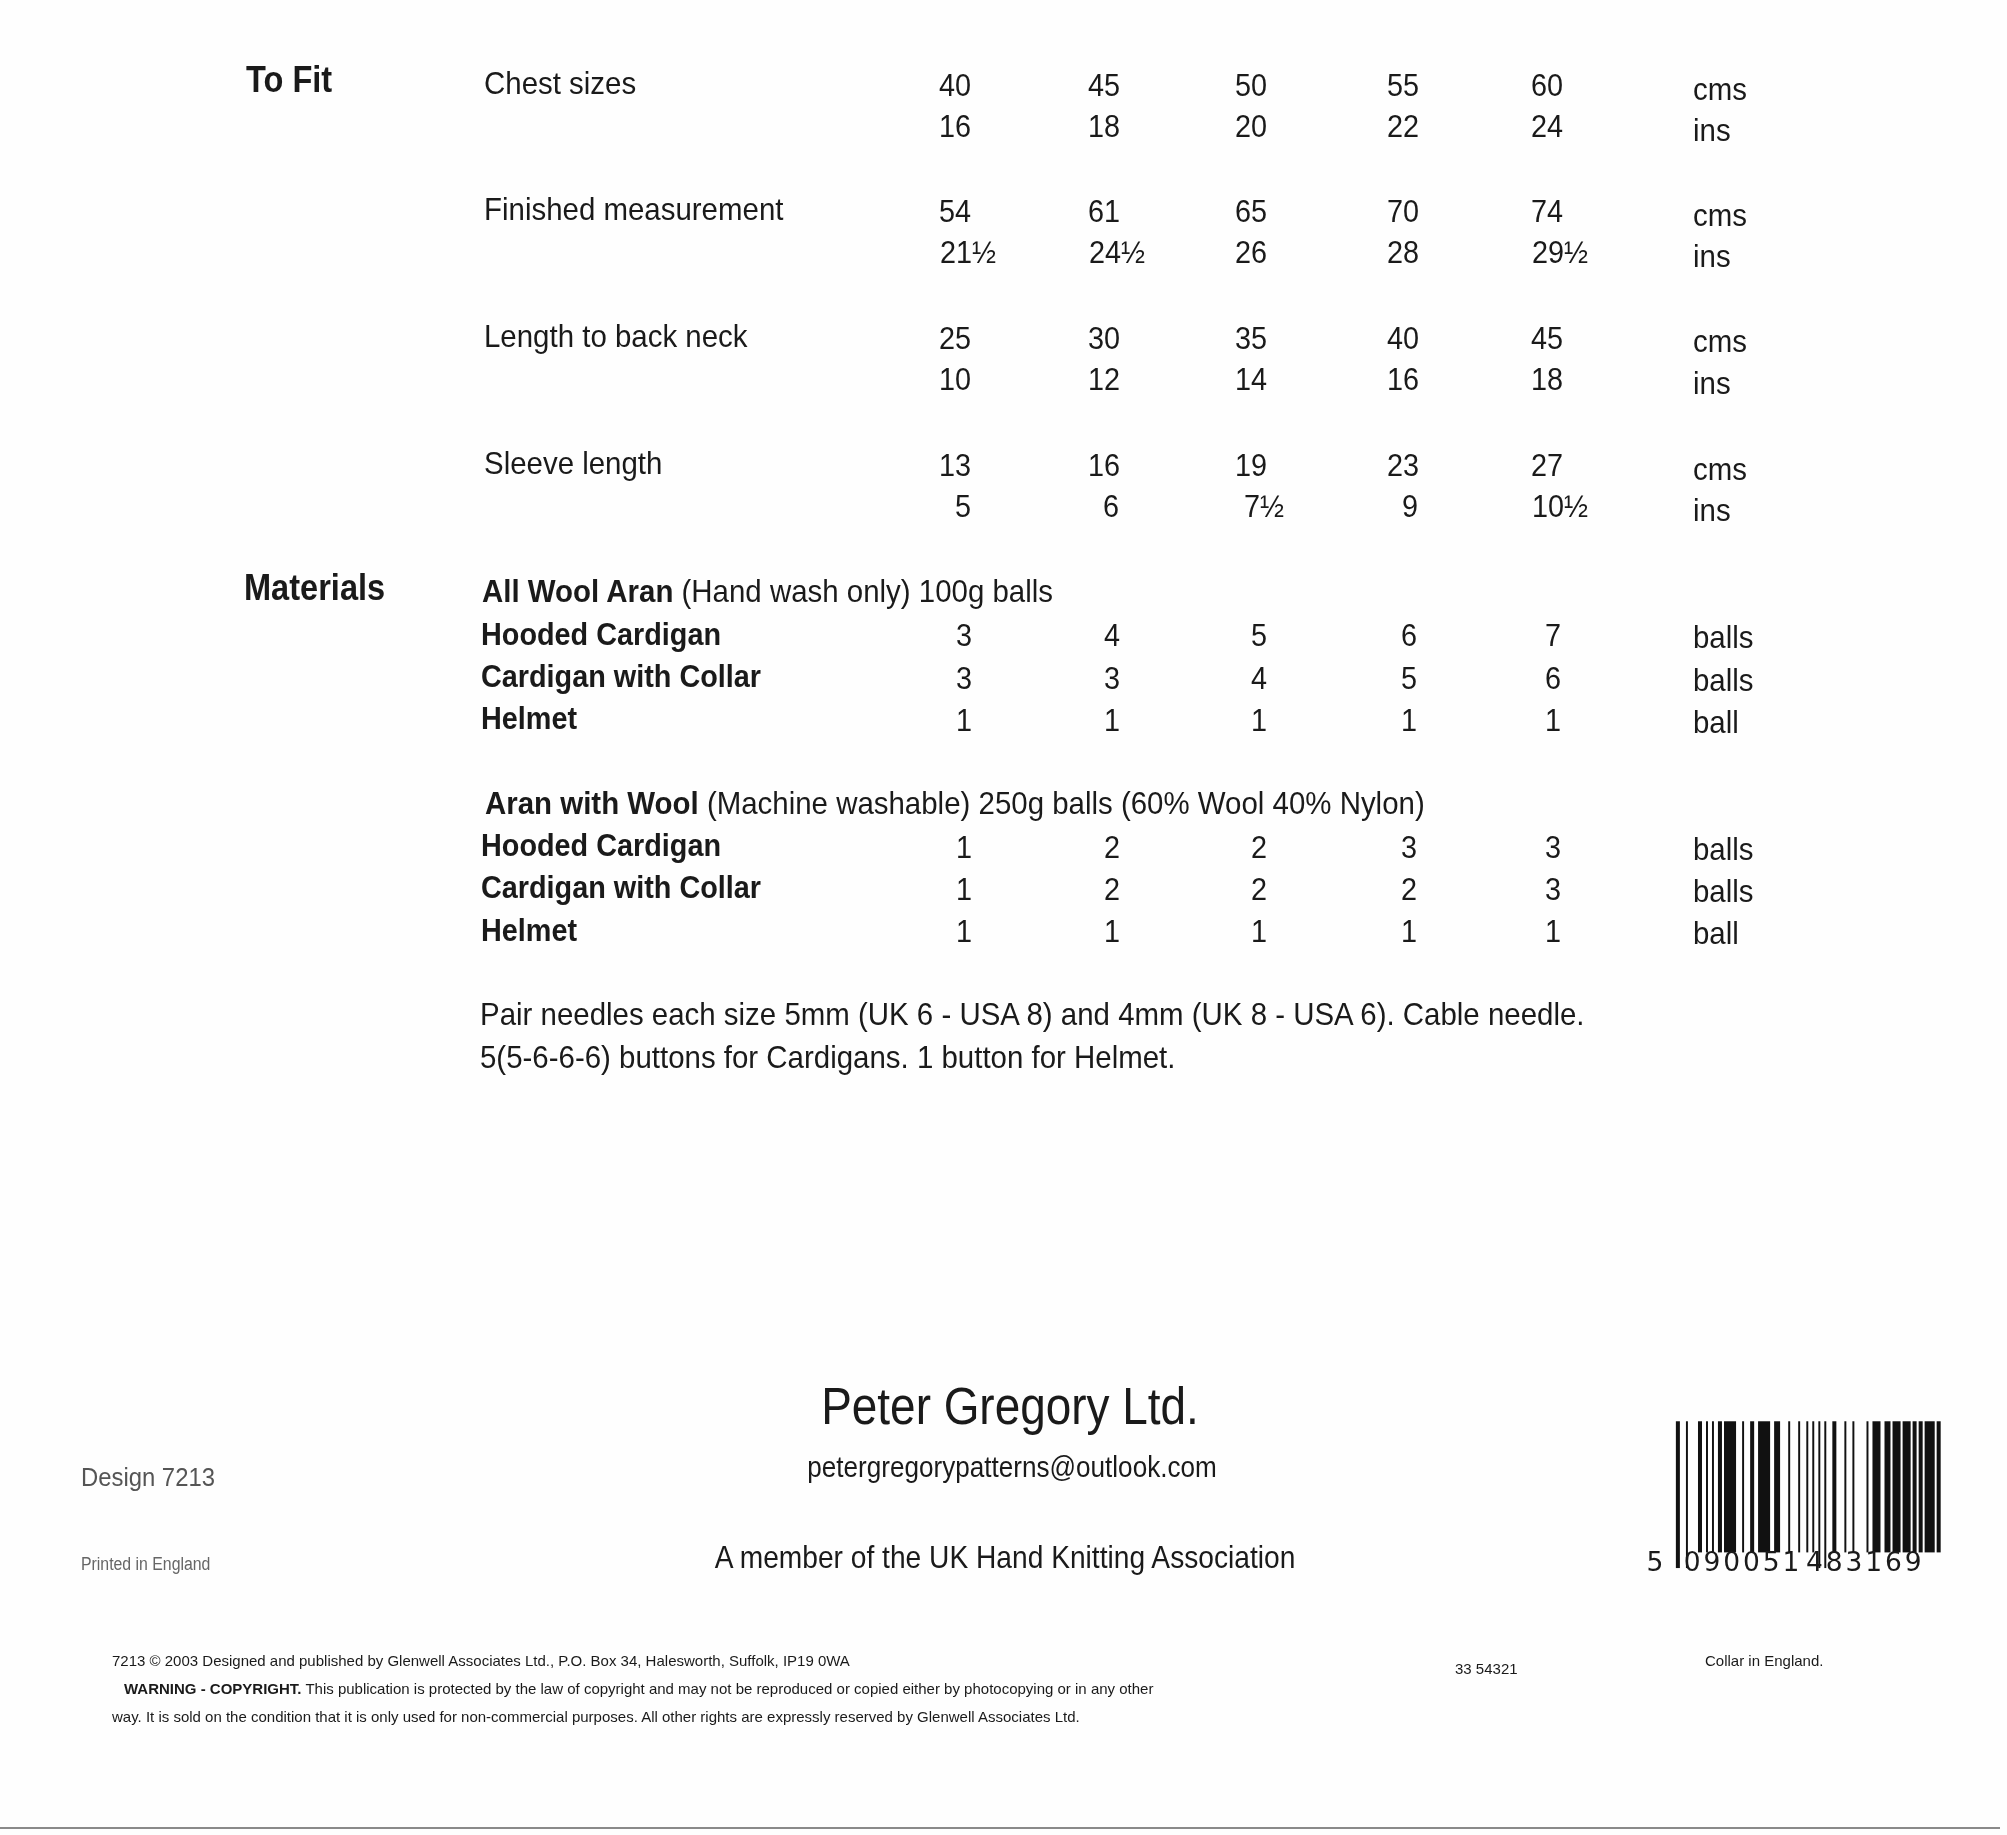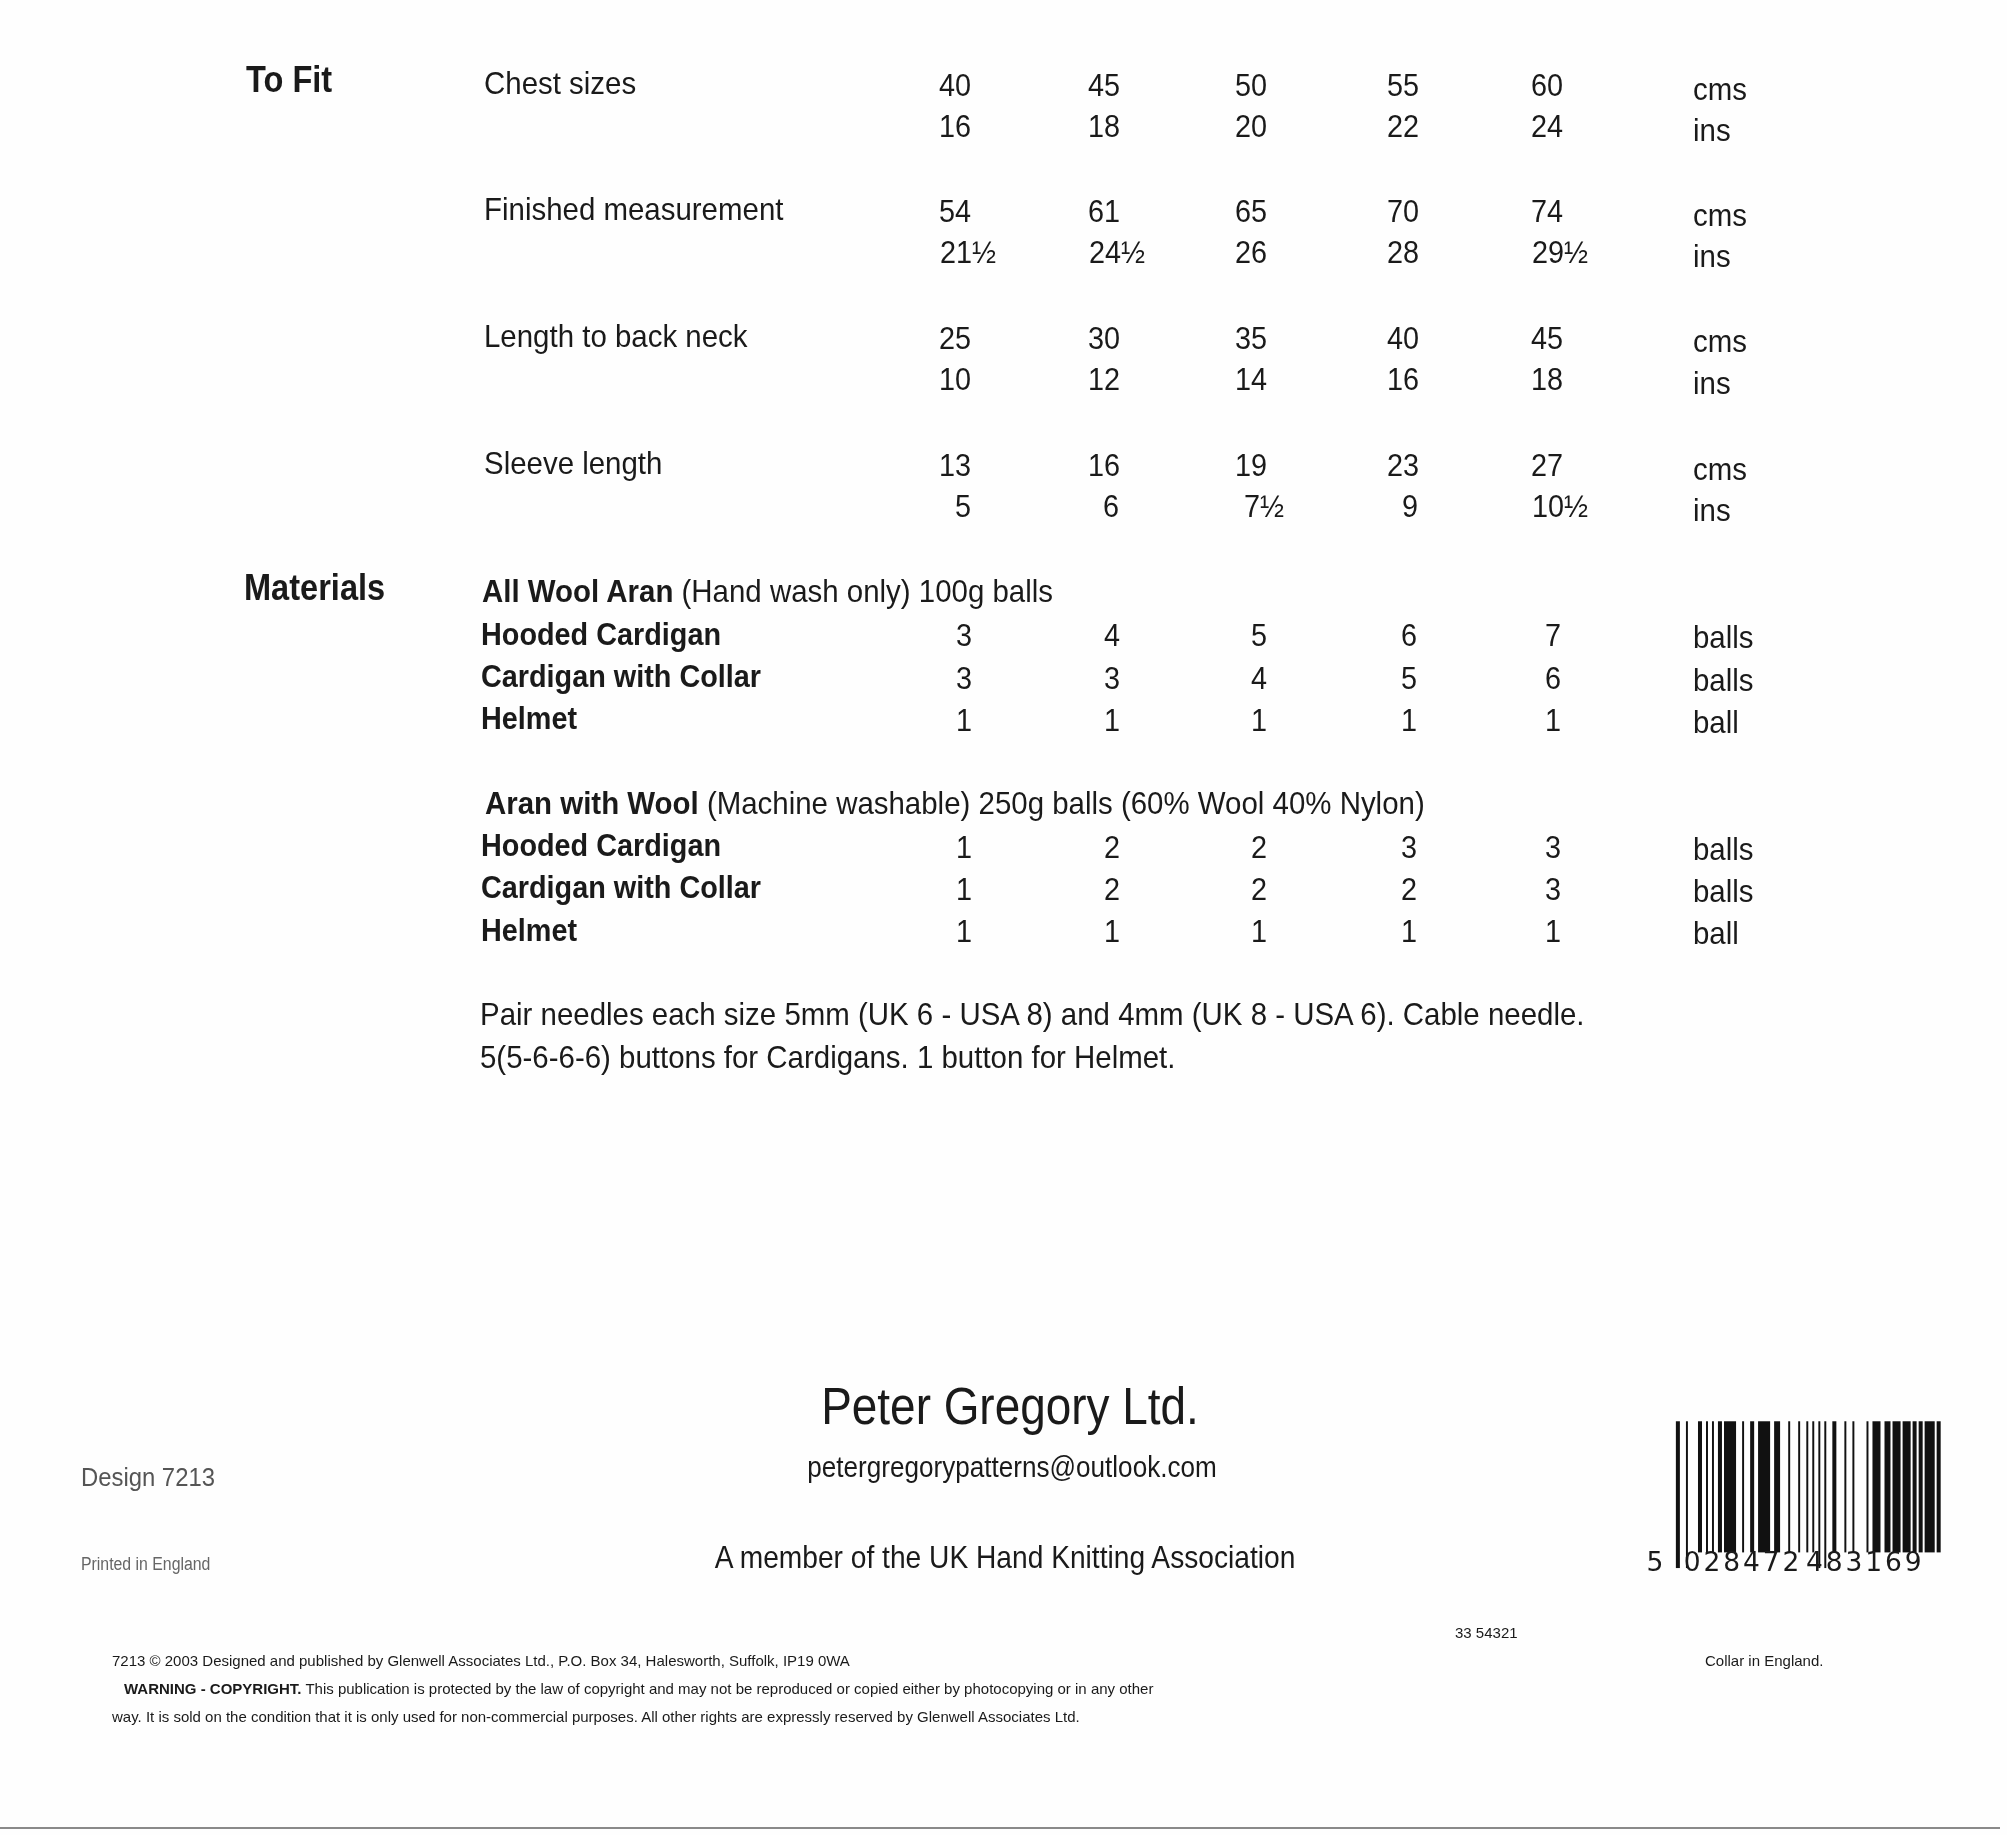--- a/index.html
+++ b/index.html
@@ -167,25 +167,25 @@
         <rect x="206.9" y="0" width="8.2" height="134" fill="#111"></rect>
         <rect x="219.2" y="0" width="6.1" height="134" fill="#111"></rect>
         <rect x="227.4" y="0" width="8.2" height="134" fill="#111"></rect>
         <rect x="237.7" y="0" width="8.2" height="134" fill="#111"></rect>
         <rect x="247.9" y="0" width="4.1" height="134" fill="#111"></rect>
         <rect x="254.1" y="0" width="4.1" height="134" fill="#111"></rect>
         <rect x="260.2" y="0" width="10.3" height="134" fill="#111"></rect>
         <rect x="272.5" y="0" width="4.1" height="134" fill="#111"></rect>
       </svg>
     <div class="abs" style="left:-23.5px; top:125px; font-family:'DejaVu Sans', sans-serif; font-size:26.5px; letter-spacing:1px;">5</div>
-    <div class="abs" style="left:13.7px; top:125px; font-family:'DejaVu Sans', sans-serif; font-size:26.5px; letter-spacing:2.9px;">028472</div>
+    <div class="abs" style="left:13.7px; top:125px; font-family:'DejaVu Sans', sans-serif; font-size:26.5px; letter-spacing:2.9px;">090051</div>
     <div class="abs" style="left:136px; top:125px; font-family:'DejaVu Sans', sans-serif; font-size:26.5px; letter-spacing:2.9px;">483169</div>
   </div>
 
   <div class="abs legal" style="left:112px; top:1652px;">7213 © 2003 Designed and published by Glenwell Associates Ltd., P.O. Box 34, Halesworth, Suffolk, IP19 0WA</div>
-  <div class="abs legal" style="left:1455px; top:1624px;text-align:right;">33 54321</div>
+  <div class="abs legal" style="left:1455px; top:1660px;text-align:right;">33 54321</div>
   <div class="abs legal" style="left:1705px; top:1652px;">Collar in England.</div>
   <div class="abs legal" style="left:124px; top:1680px;"><b>WARNING - COPYRIGHT.</b><span> This publication is protected by the law of copyright and may not be reproduced or copied either by photocopying or in any other</span></div>
   <div class="abs legal" style="left:112px; top:1708px;">way. It is sold on the condition that it is only used for non-commercial purposes. All other rights are expressly reserved by Glenwell Associates Ltd.</div>
 
   <div class="bottom-line"></div>
 </div>
 
 
 </body></html>

